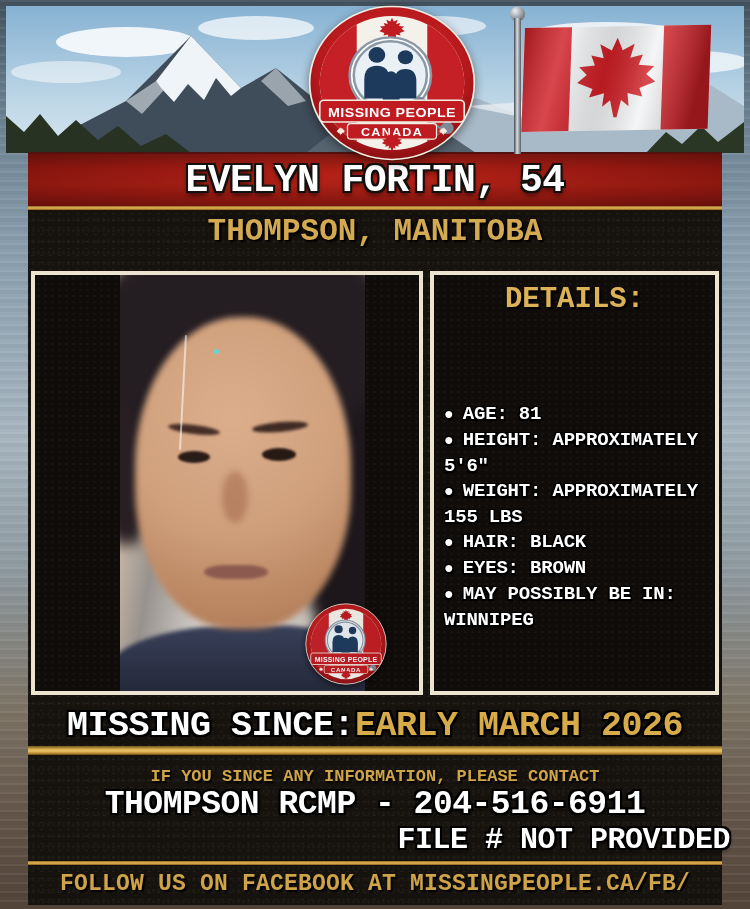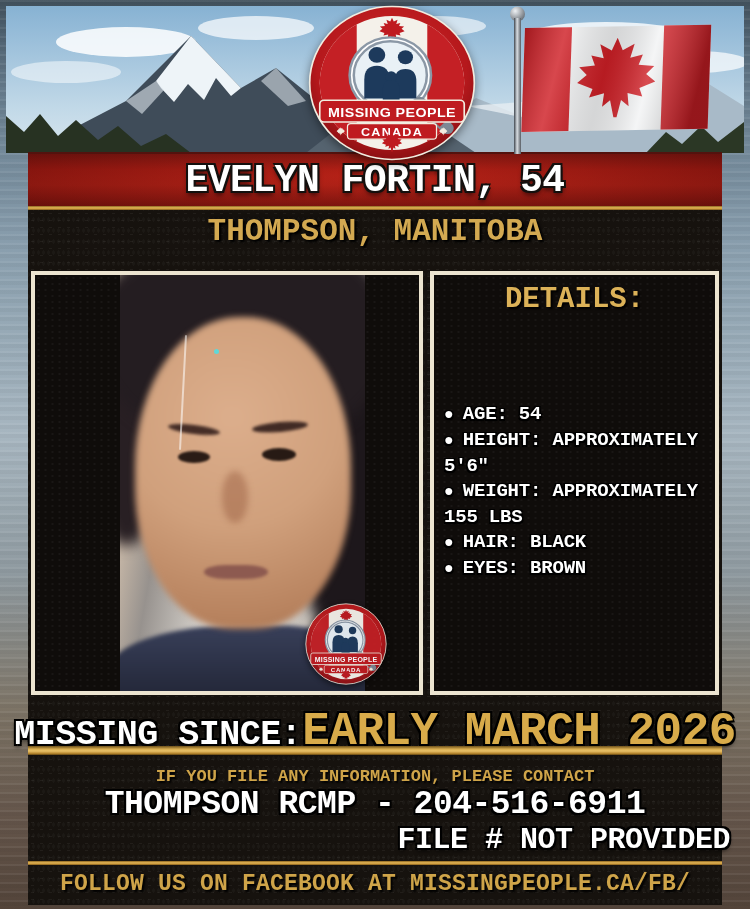--- a/index.html
+++ b/index.html
@@ -83,21 +83,21 @@
   .ph-mouth{left:84px;top:290px;width:64px;height:14px;background:#8d5a50;border-radius:45%/65%;filter:blur(1.6px);}
   .ph-shirt{left:-12px;right:-12px;bottom:-8px;height:74px;background:linear-gradient(180deg,#39405a,#222637);
     border-radius:50% 40% 0 0/46px 40px 0 0;filter:blur(2px);}
   .ph-scratch{left:62px;top:60px;width:2px;height:115px;background:rgba(255,255,255,.55);border-radius:2px;filter:blur(.4px);transform:rotate(3deg);}
   .ph-dot{left:94px;top:74px;width:5px;height:5px;background:#5fd8d8;border-radius:50%;}
   .watermark{position:absolute;right:32px;bottom:6px;width:82px;height:82px;opacity:.95;filter:drop-shadow(0 2px 3px rgba(0,0,0,.6));}
   
   .missing-row{position:absolute;left:0;top:554px;width:100%;display:flex;justify-content:center;align-items:baseline;gap:1px;white-space:nowrap;}
   .missing-label{font-size:35px;font-weight:800;color:#fff;letter-spacing:-.5px;
     text-shadow:-2px -2px 0 #000,2px -2px 0 #000,-2px 2px 0 #000,2px 2px 0 #000,0 3px 4px rgba(0,0,0,.7);}
-  .missing-value{font-size:46px;font-weight:800;color:#d8ab4a;letter-spacing:-.5px;
+  .missing-value{font-size:35px;font-weight:800;color:#d8ab4a;letter-spacing:-.5px;
     text-shadow:-2px -2px 0 #000,2px -2px 0 #000,-2px 2px 0 #000,2px 2px 0 #000,0 3px 4px rgba(0,0,0,.7);text-align:right;}
   .gold-bar{position:absolute;left:0;top:594px;width:100%;height:9px;
     background:linear-gradient(180deg,#6f511a,#d9ad4e 35%,#eac36a 55%,#b98930 82%,#5f4414);}
   .contact-intro{position:absolute;left:0;top:615px;width:100%;text-align:center;
     font-size:17px;font-weight:800;color:#cfa449;text-shadow:1.5px 1.5px 2px #000;}
   .contact-agency{position:absolute;left:0;top:634px;width:100%;text-align:center;
     font-size:33px;font-weight:800;color:#fff;letter-spacing:-.5px;
     text-shadow:-2px -2px 0 #000,2px -2px 0 #000,-2px 2px 0 #000,2px 2px 0 #000,0 3px 4px rgba(0,0,0,.7);}
   .contact-file{position:absolute;left:8px;top:671px;width:100%;text-align:right;
     font-size:30px;font-weight:800;color:#fff;letter-spacing:-.5px;
@@ -254,36 +254,37 @@
         <div class="ph-dot"></div>
       </div>
       <svg class="watermark" viewBox="0 0 200 200">
         <use href="#badge-sym"></use>
       </svg>
     </div>
 
     <div class="panel details-panel">
       <div class="details-heading">DETAILS:</div>
       <ul class="details-list">
-        <li class="detail-item">AGE: 54</li>
+        <li class="detail-item">AGE: 81</li>
         <li class="detail-item">HEIGHT: APPROXIMATELY 5'6"</li>
         <li class="detail-item">WEIGHT: APPROXIMATELY 155 LBS</li>
         <li class="detail-item">HAIR: BLACK</li>
         <li class="detail-item">EYES: BROWN</li>
+        <li class="detail-item">MAY POSSIBLY BE IN: WINNIPEG</li>
       </ul>
     </div>
 
     <div class="missing-row">
       <span class="missing-label">MISSING SINCE:</span>
       <span class="missing-value">EARLY MARCH 2026</span>
     </div>
 
     <div class="gold-bar"></div>
 
-    <div class="contact-intro">IF YOU FILE ANY INFORMATION, PLEASE CONTACT</div>
+    <div class="contact-intro">IF YOU SINCE ANY INFORMATION, PLEASE CONTACT</div>
     <div class="contact-agency">THOMPSON RCMP - 204-516-6911</div>
     <div class="contact-file">FILE # NOT PROVIDED</div>
 
     <div class="gold-line l2"></div>
     <div class="footer-line">FOLLOW US ON FACEBOOK AT MISSINGPEOPLE.CA/FB/</div>
   </div>
 
 </div>
 
 </body></html>

